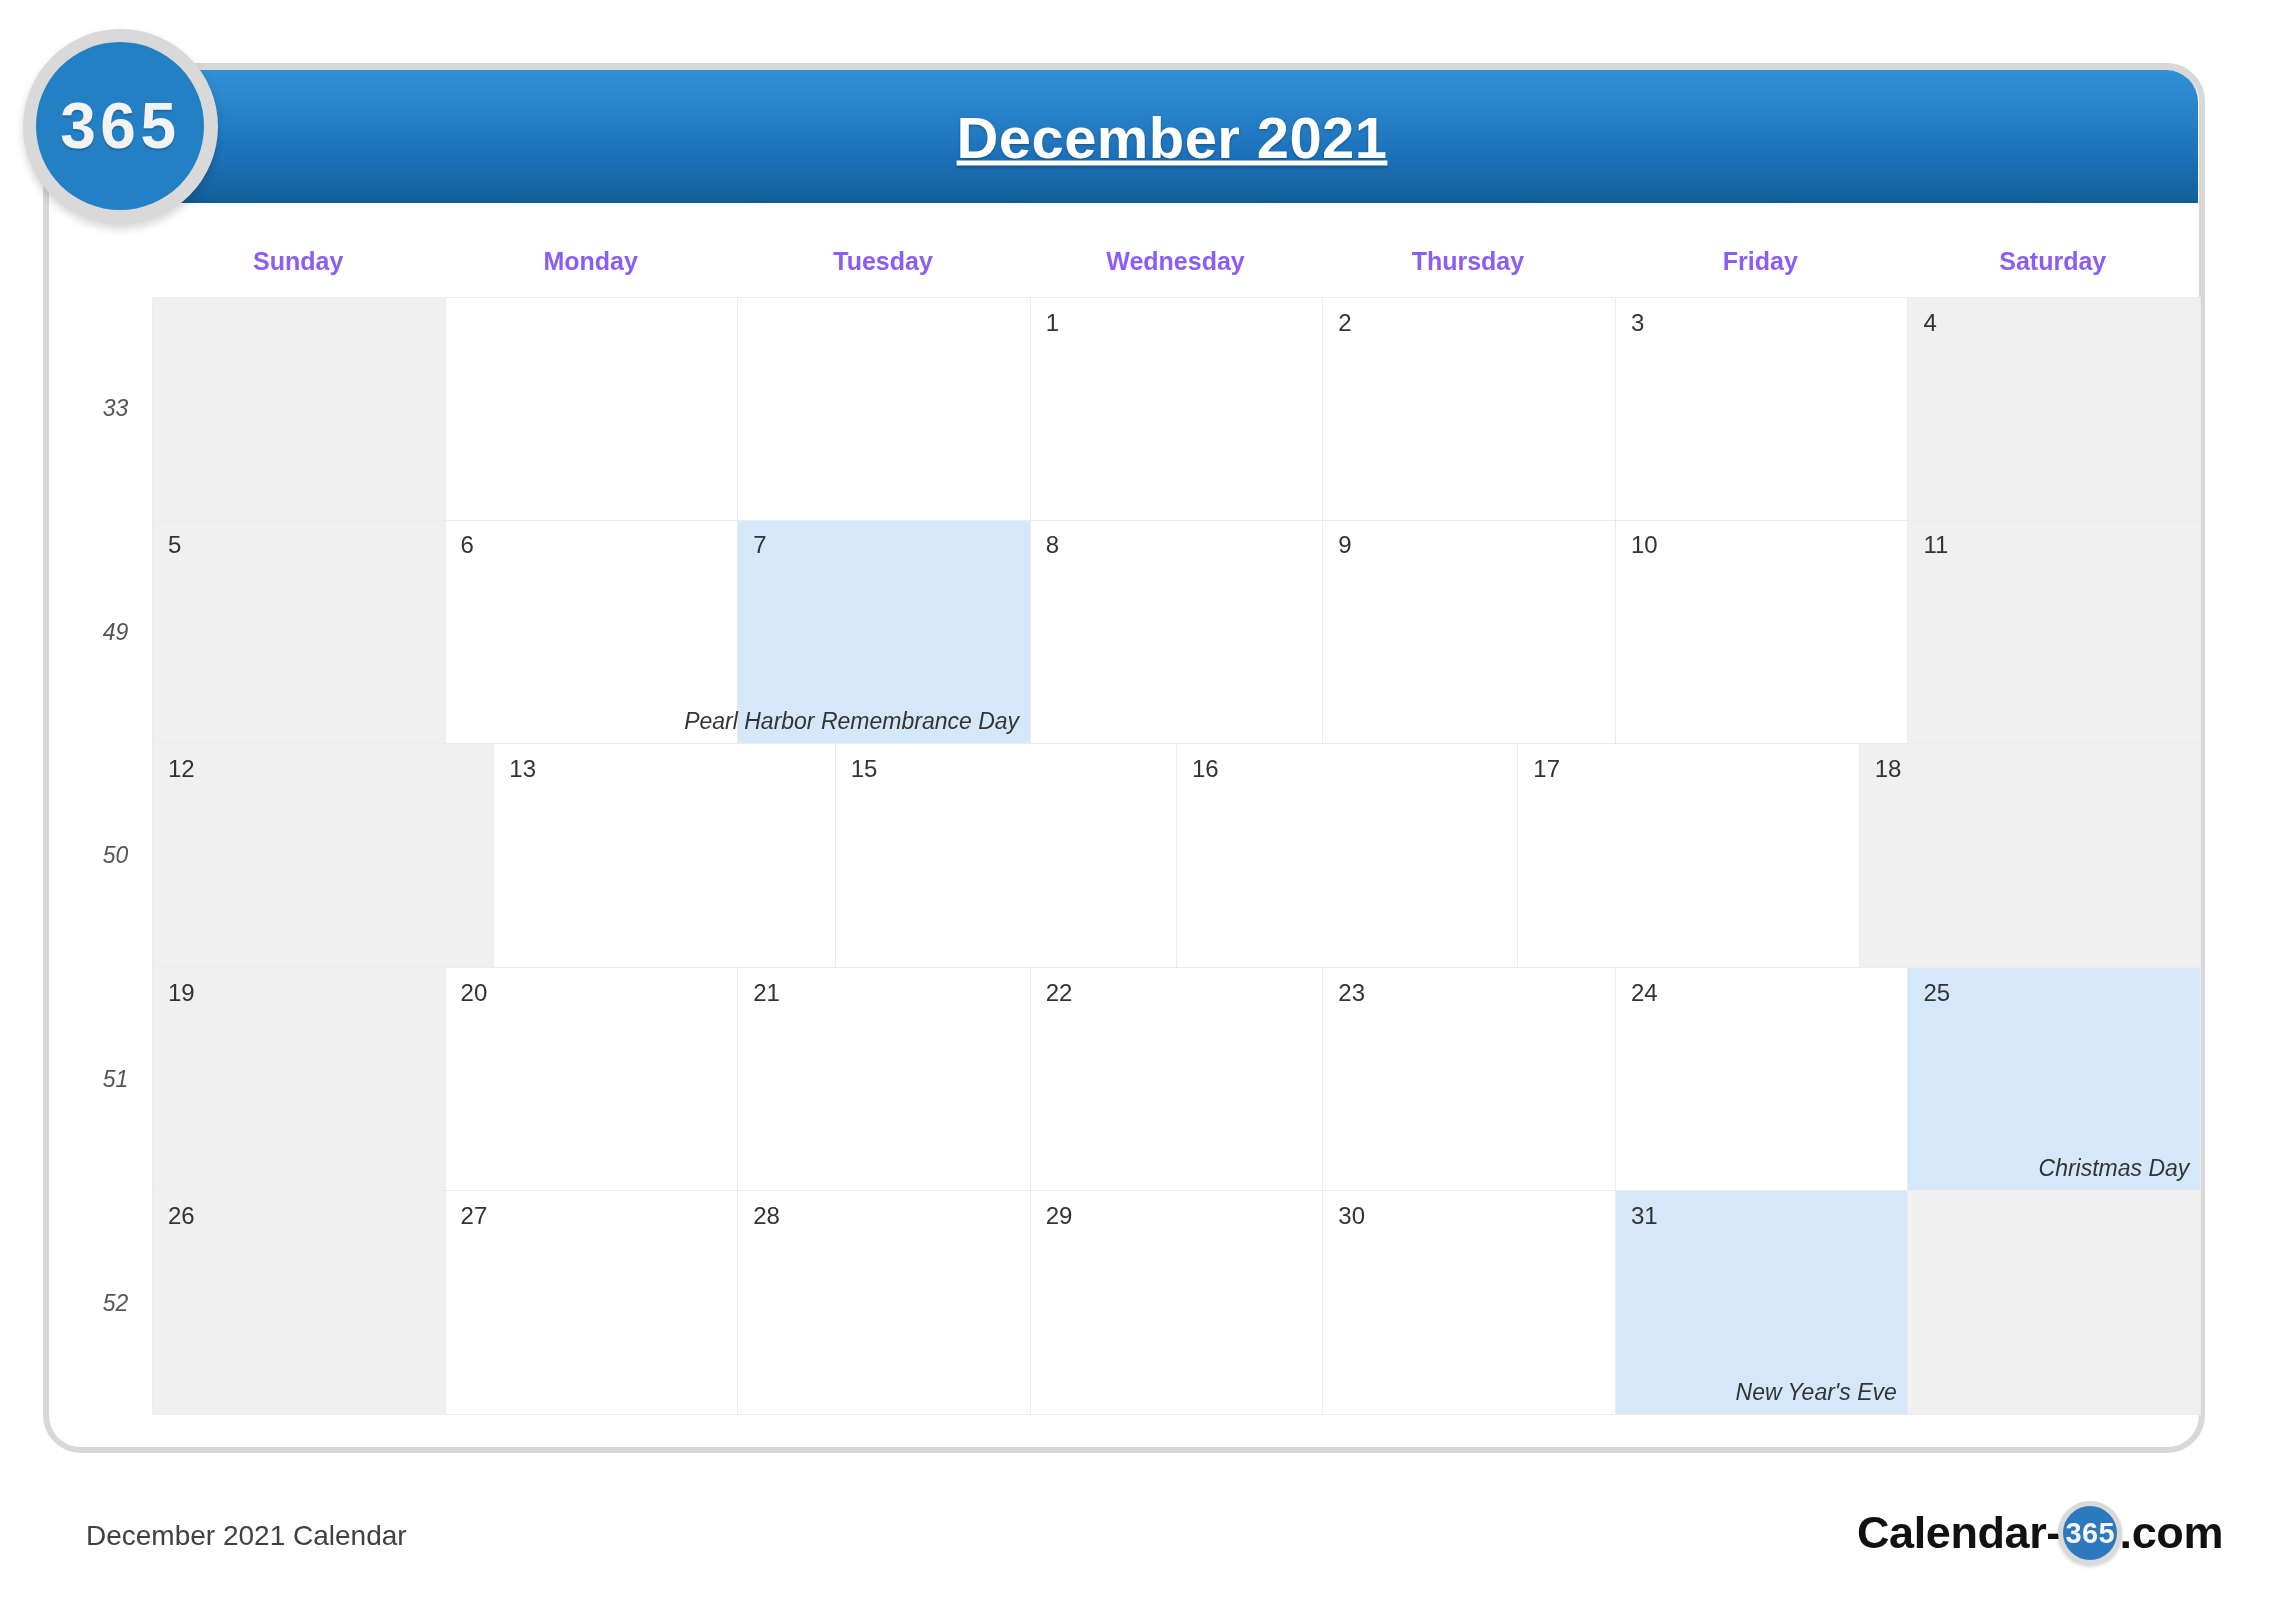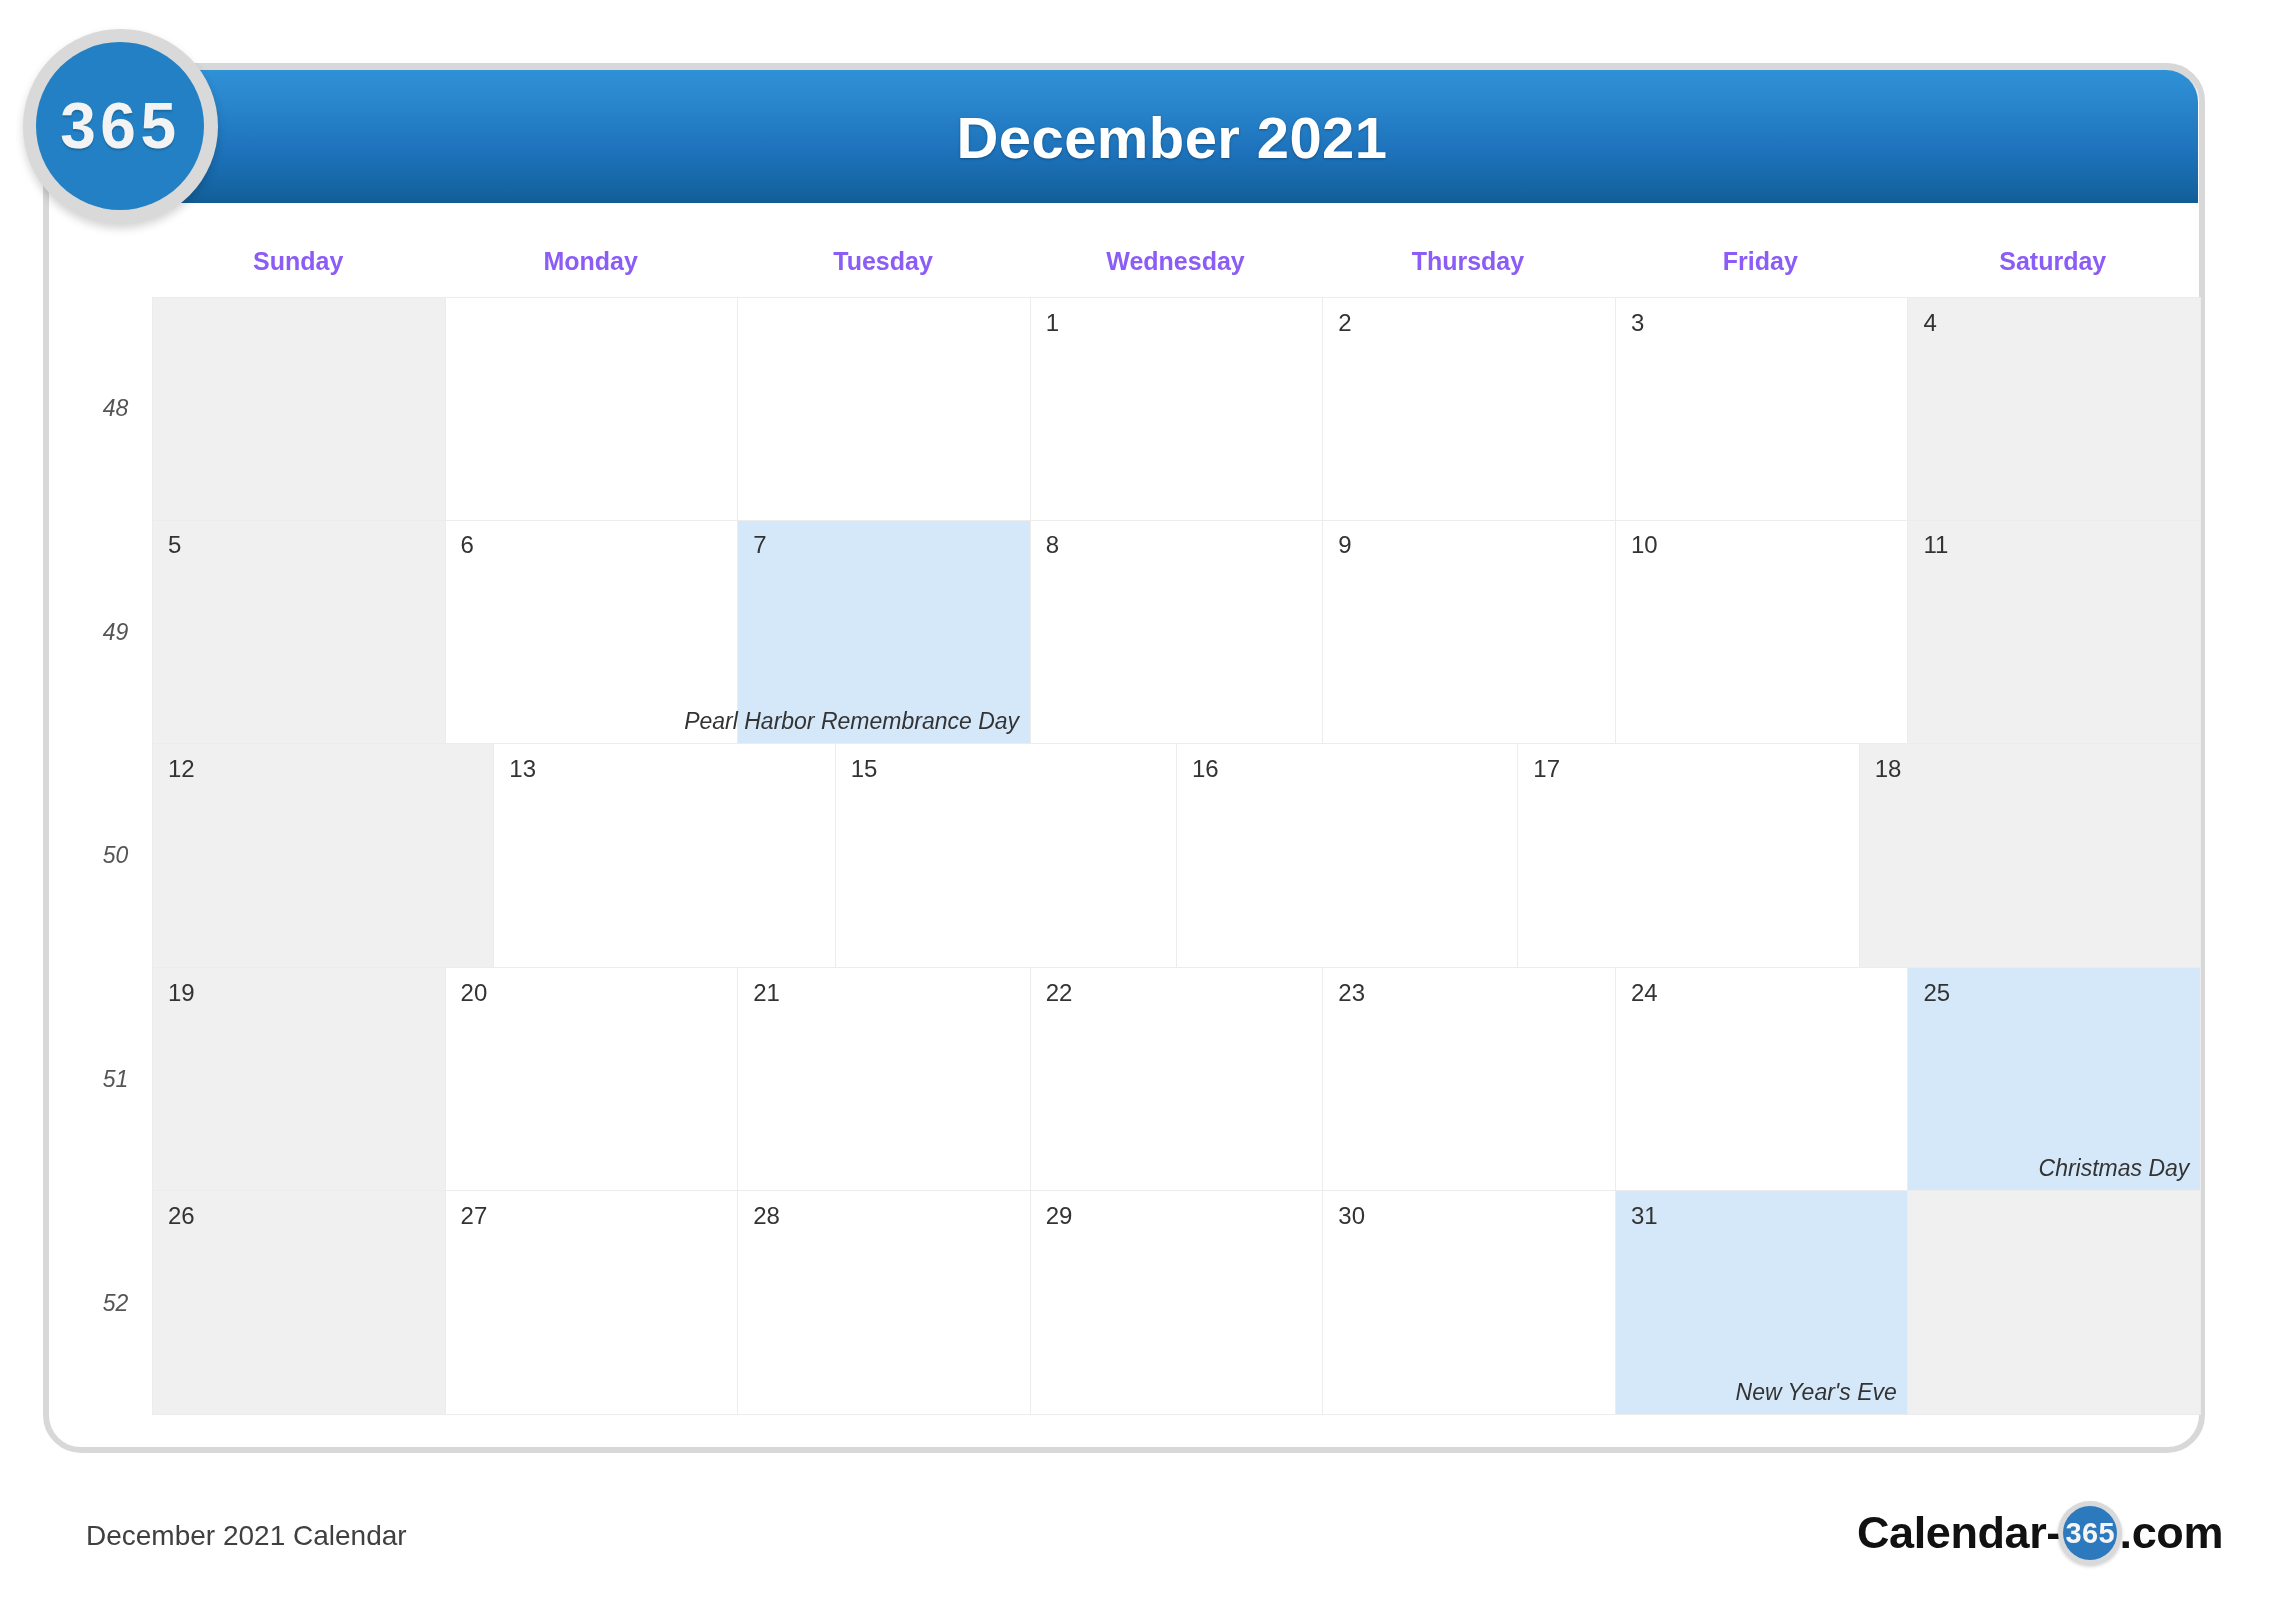--- a/index.html
+++ b/index.html
@@ -51,20 +51,21 @@
     right: 0;
     top: 50%;
     transform: translateY(-50%);
     text-align: center;
     color: #ffffff;
     font-size: 58px;
     font-weight: bold;
     letter-spacing: 0.4px;
     text-shadow: 0 1.8px 2.7px rgba(0,0,0,0.30);
     font-family: "Liberation Sans", sans-serif;
+    text-decoration: underline;
   }
 
   
   .badge-365 {
     position: absolute;
     left: 23px;
     top: 29px;
     width: 195px;
     height: 195px;
     border-radius: 50%;
@@ -291,21 +292,21 @@
       <div class="weekday-cell">Sunday</div>
       <div class="weekday-cell">Monday</div>
       <div class="weekday-cell">Tuesday</div>
       <div class="weekday-cell">Wednesday</div>
       <div class="weekday-cell">Thursday</div>
       <div class="weekday-cell">Friday</div>
       <div class="weekday-cell">Saturday</div>
     </div>
 
   <div class="weeknum-col" id="weeknum-col">
-      <div class="weeknum">48</div>
+      <div class="weeknum">33</div>
       <div class="weeknum">49</div>
       <div class="weeknum">50</div>
       <div class="weeknum">51</div>
       <div class="weeknum">52</div>
     </div>
 
   <div class="grid-wrap">
     <div class="watermark">
       <span>365</span>
     </div>

